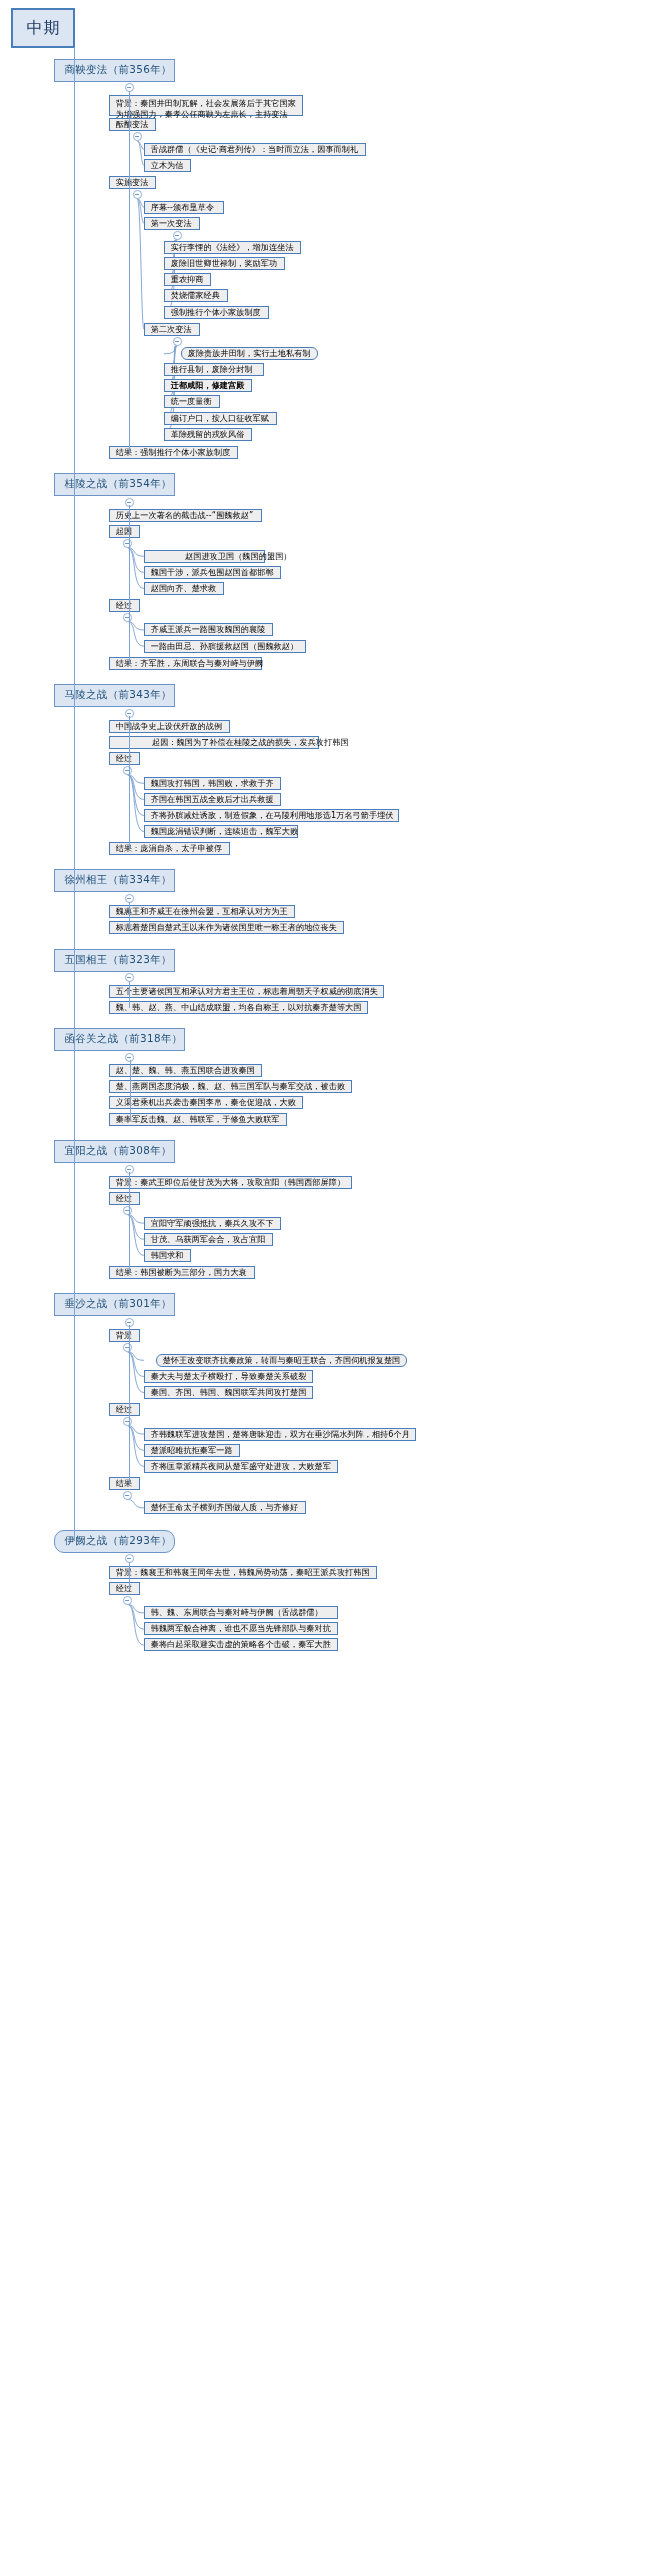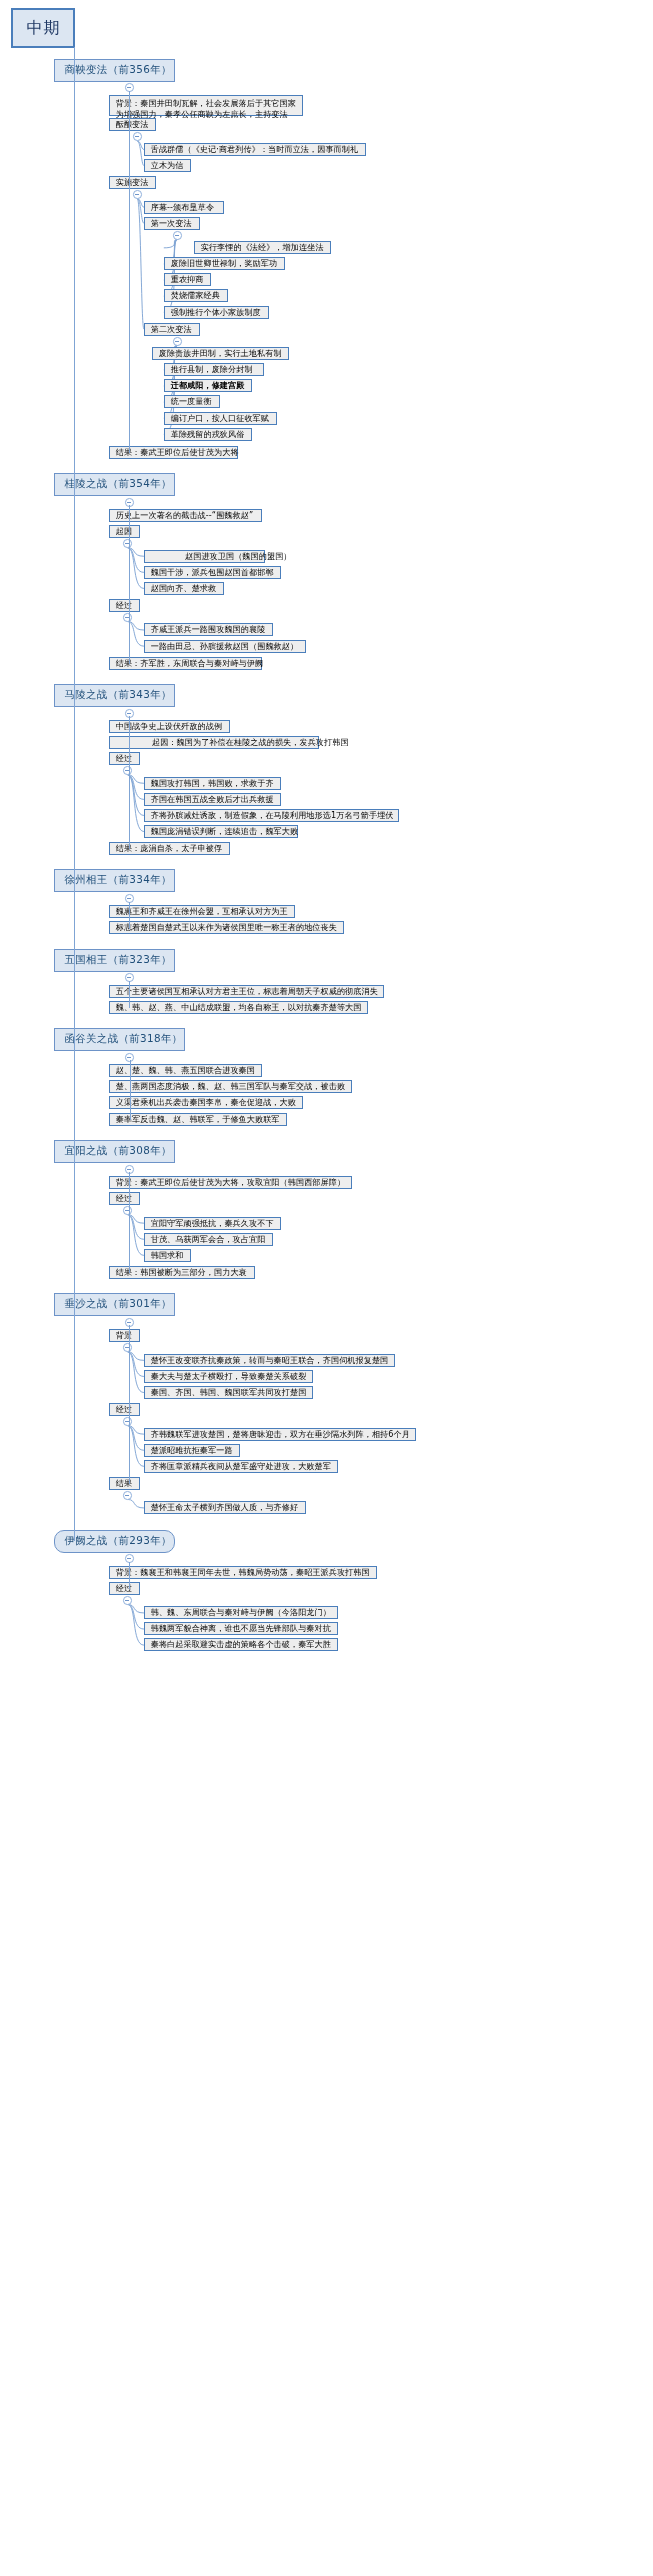--- a/index.html
+++ b/index.html
@@ -123,34 +123,34 @@
     <div class="ln lnh" style="left: 129px; top: 125px; height: 0.9px;"></div>
     <div class="tog" style="left: 133px; top: 132px;"></div>
     <div class="node cat" style="left: 144px; top: 143px; width: 222px; height: 13.2px; display: flex; align-items: center;">舌战群儒（《史记·商君列传》：当时而立法，因事而制礼</div>
     <div class="node cat" style="left: 144px; top: 159px; width: 47px; height: 13.2px; display: flex; align-items: center;">立木为信</div>
     <div class="node cat" style="left: 109px; top: 176px; width: 47px; height: 13.2px; display: flex; align-items: center;">实施变法</div>
     <div class="ln lnh" style="left: 129px; top: 183px; height: 0.9px;"></div>
     <div class="tog" style="left: 133px; top: 190px;"></div>
     <div class="node cat" style="left: 144px; top: 201px; width: 80px; height: 13.2px; display: flex; align-items: center;">序幕--颁布垦草令</div>
     <div class="node cat" style="left: 144px; top: 217px; width: 56px; height: 13.2px; display: flex; align-items: center;">第一次变法</div>
     <div class="tog" style="left: 173px; top: 231px;"></div>
-    <div class="node cat" style="left: 164px; top: 241px; width: 137px; height: 13.2px; display: flex; align-items: center; margin-left: 30px;">实行李悝的《法经》，增加连坐法</div>
+    <div class="node cat" style="left: 164px; top: 241px; width: 137px; height: 13.2px; display: flex; align-items: center;">实行李悝的《法经》，增加连坐法</div>
     <div class="node cat" style="left: 164px; top: 257px; width: 121px; height: 13.2px; display: flex; align-items: center;">废除旧世卿世禄制，奖励军功</div>
     <div class="node cat" style="left: 164px; top: 273px; width: 47px; height: 13.2px; display: flex; align-items: center;">重农抑商</div>
     <div class="node cat" style="left: 164px; top: 289px; width: 64px; height: 13.2px; display: flex; align-items: center;">焚烧儒家经典</div>
     <div class="node cat" style="left: 164px; top: 306px; width: 105px; height: 13.2px; display: flex; align-items: center;">强制推行个体小家族制度</div>
     <div class="node cat" style="left: 144px; top: 323px; width: 56px; height: 13.2px; display: flex; align-items: center;">第二次变法</div>
     <div class="tog" style="left: 173px; top: 337px;"></div>
-    <div class="node cat" style="left: 152px; top: 347px; width: 137px; height: 13.2px; display: flex; align-items: center;">废除贵族井田制，实行土地私有制</div>
+    <div class="node cat" style="left: 181px; top: 347px; width: 137px; height: 13.2px; display: flex; align-items: center; border-radius: 6px;">废除贵族井田制，实行土地私有制</div>
     <div class="node cat" style="left: 164px; top: 363px; width: 100px; height: 13.2px; display: flex; align-items: center;">推行县制，废除分封制</div>
     <div class="node cat" style="left: 164px; top: 379px; width: 88px; height: 13.2px; display: flex; align-items: center; font-weight: bold;">迁都咸阳，修建宫殿</div>
     <div class="node cat" style="left: 164px; top: 395px; width: 56px; height: 13.2px; display: flex; align-items: center;">统一度量衡</div>
     <div class="node cat" style="left: 164px; top: 412px; width: 113px; height: 13.2px; display: flex; align-items: center;">编订户口，按人口征收军赋</div>
     <div class="node cat" style="left: 164px; top: 428px; width: 88px; height: 13.2px; display: flex; align-items: center;">革除残留的戎狄风俗</div>
-    <div class="node cat" style="left: 109px; top: 446px; width: 129px; height: 13.2px; display: flex; align-items: center;">结果：秦武王即位后使甘茂为大将</div>
+    <div class="node cat" style="left: 109px; top: 446px; width: 129px; height: 13.2px; display: flex; align-items: center;">结果：强制推行个体小家族制度</div>
     <div class="ln lnh" style="left: 129px; top: 452px; height: 0.9px;"></div>
     <div class="ln lnv" style="left: 129px; top: 91px; width: 0.9px; height: 362px;"></div>
     <div class="node era" style="left: 54px; top: 473px; width: 121px; height: 23px; display: flex; align-items: center;">桂陵之战（前354年）</div>
     <div class="tog" style="left: 125px; top: 498px;"></div>
     <div class="node cat" style="left: 109px; top: 509px; width: 153px; height: 13.2px; display: flex; align-items: center;">历史上一次著名的截击战--“围魏救赵”</div>
     <div class="ln lnh" style="left: 129px; top: 516px; height: 0.9px;"></div>
     <div class="node cat" style="left: 109px; top: 525px; width: 31px; height: 13.2px; display: flex; align-items: center;">起因</div>
     <div class="ln lnh" style="left: 129px; top: 532px; height: 0.9px;"></div>
     <div class="tog" style="left: 123px; top: 539px;"></div>
     <div class="node cat" style="left: 144px; top: 550px; width: 121px; height: 13.2px; display: flex; align-items: center; padding-left: 40px;">赵国进攻卫国（魏国的盟国）</div>
@@ -216,40 +216,40 @@
     <div class="node cat" style="left: 144px; top: 1233px; width: 129px; height: 13.2px; display: flex; align-items: center;">甘茂、乌获两军会合，攻占宜阳</div>
     <div class="node cat" style="left: 144px; top: 1249px; width: 47px; height: 13.2px; display: flex; align-items: center;">韩国求和</div>
     <div class="node cat" style="left: 109px; top: 1266px; width: 146px; height: 13.2px; display: flex; align-items: center;">结果：韩国被断为三部分，国力大衰</div>
     <div class="ln lnh" style="left: 129px; top: 1272px; height: 0.9px;"></div>
     <div class="ln lnv" style="left: 129px; top: 1172px; width: 0.9px; height: 101px;"></div>
     <div class="node era" style="left: 54px; top: 1293px; width: 121px; height: 23px; display: flex; align-items: center;">垂沙之战（前301年）</div>
     <div class="tog" style="left: 125px; top: 1318px;"></div>
     <div class="node cat" style="left: 109px; top: 1329px; width: 31px; height: 13.2px; display: flex; align-items: center;">背景</div>
     <div class="ln lnh" style="left: 129px; top: 1336px; height: 0.9px;"></div>
     <div class="tog" style="left: 123px; top: 1343px;"></div>
-    <div class="node cat" style="left: 144px; top: 1354px; width: 251px; height: 13.2px; display: flex; align-items: center;">楚怀王改变联齐抗秦政策，转而与秦昭王联合，齐国伺机报复楚国</div>
+    <div class="node cat" style="left: 156px; top: 1354px; width: 251px; height: 13.2px; display: flex; align-items: center; border-radius: 6px;">楚怀王改变联齐抗秦政策，转而与秦昭王联合，齐国伺机报复楚国</div>
     <div class="node cat" style="left: 144px; top: 1370px; width: 169px; height: 13.2px; display: flex; align-items: center;">秦大夫与楚太子横殴打，导致秦楚关系破裂</div>
     <div class="node cat" style="left: 144px; top: 1386px; width: 169px; height: 13.2px; display: flex; align-items: center;">秦国、齐国、韩国、魏国联军共同攻打楚国</div>
     <div class="node cat" style="left: 109px; top: 1403px; width: 31px; height: 13.2px; display: flex; align-items: center;">经过</div>
     <div class="ln lnh" style="left: 129px; top: 1410px; height: 0.9px;"></div>
     <div class="tog" style="left: 123px; top: 1417px;"></div>
     <div class="node cat" style="left: 144px; top: 1428px; width: 272px; height: 13.2px; display: flex; align-items: center;">齐韩魏联军进攻楚国，楚将唐昧迎击，双方在垂沙隔水列阵，相持6个月</div>
     <div class="node cat" style="left: 144px; top: 1444px; width: 96px; height: 13.2px; display: flex; align-items: center;">楚派昭雎抗拒秦军一路</div>
     <div class="node cat" style="left: 144px; top: 1460px; width: 194px; height: 13.2px; display: flex; align-items: center;">齐将匡章派精兵夜间从楚军盛守处进攻，大败楚军</div>
     <div class="node cat" style="left: 109px; top: 1477px; width: 31px; height: 13.2px; display: flex; align-items: center;">结果</div>
     <div class="ln lnh" style="left: 129px; top: 1483px; height: 0.9px;"></div>
     <div class="tog" style="left: 123px; top: 1491px;"></div>
     <div class="node cat" style="left: 144px; top: 1501px; width: 162px; height: 13.2px; display: flex; align-items: center;">楚怀王命太子横到齐国做人质，与齐修好</div>
     <div class="ln lnv" style="left: 129px; top: 1325px; width: 0.9px; height: 159px;"></div>
     <div class="node era" style="left: 54px; top: 1530px; width: 121px; height: 23px; display: flex; align-items: center; border-radius: 10px;">伊阙之战（前293年）</div>
     <div class="tog" style="left: 125px; top: 1554px;"></div>
     <div class="node cat" style="left: 109px; top: 1566px; width: 268px; height: 13.2px; display: flex; align-items: center;">背景：魏襄王和韩襄王同年去世，韩魏局势动荡，秦昭王派兵攻打韩国</div>
     <div class="ln lnh" style="left: 129px; top: 1572px; height: 0.9px;"></div>
     <div class="node cat" style="left: 109px; top: 1582px; width: 31px; height: 13.2px; display: flex; align-items: center;">经过</div>
     <div class="ln lnh" style="left: 129px; top: 1588px; height: 0.9px;"></div>
     <div class="tog" style="left: 123px; top: 1596px;"></div>
-    <div class="node cat" style="left: 144px; top: 1606px; width: 194px; height: 13.2px; display: flex; align-items: center;">韩、魏、东周联合与秦对峙与伊阙（今洛阳龙门）</div>
+    <div class="node cat" style="left: 144px; top: 1606px; width: 194px; height: 13.2px; display: flex; align-items: center;">韩、魏、东周联合与秦对峙与伊阙（舌战群儒）</div>
     <div class="node cat" style="left: 144px; top: 1622px; width: 194px; height: 13.2px; display: flex; align-items: center;">韩魏两军貌合神离，谁也不愿当先锋部队与秦对抗</div>
     <div class="node cat" style="left: 144px; top: 1638px; width: 194px; height: 13.2px; display: flex; align-items: center;">秦将白起采取避实击虚的策略各个击破，秦军大胜</div>
     <div class="ln lnv" style="left: 129px; top: 1562px; width: 0.9px; height: 27.4px;"></div>
     <div class="ln lnv" style="left: 74px; top: 47px; width: 0.9px; height: 1494px;"></div>
   </div>
 
 
 </body></html>

